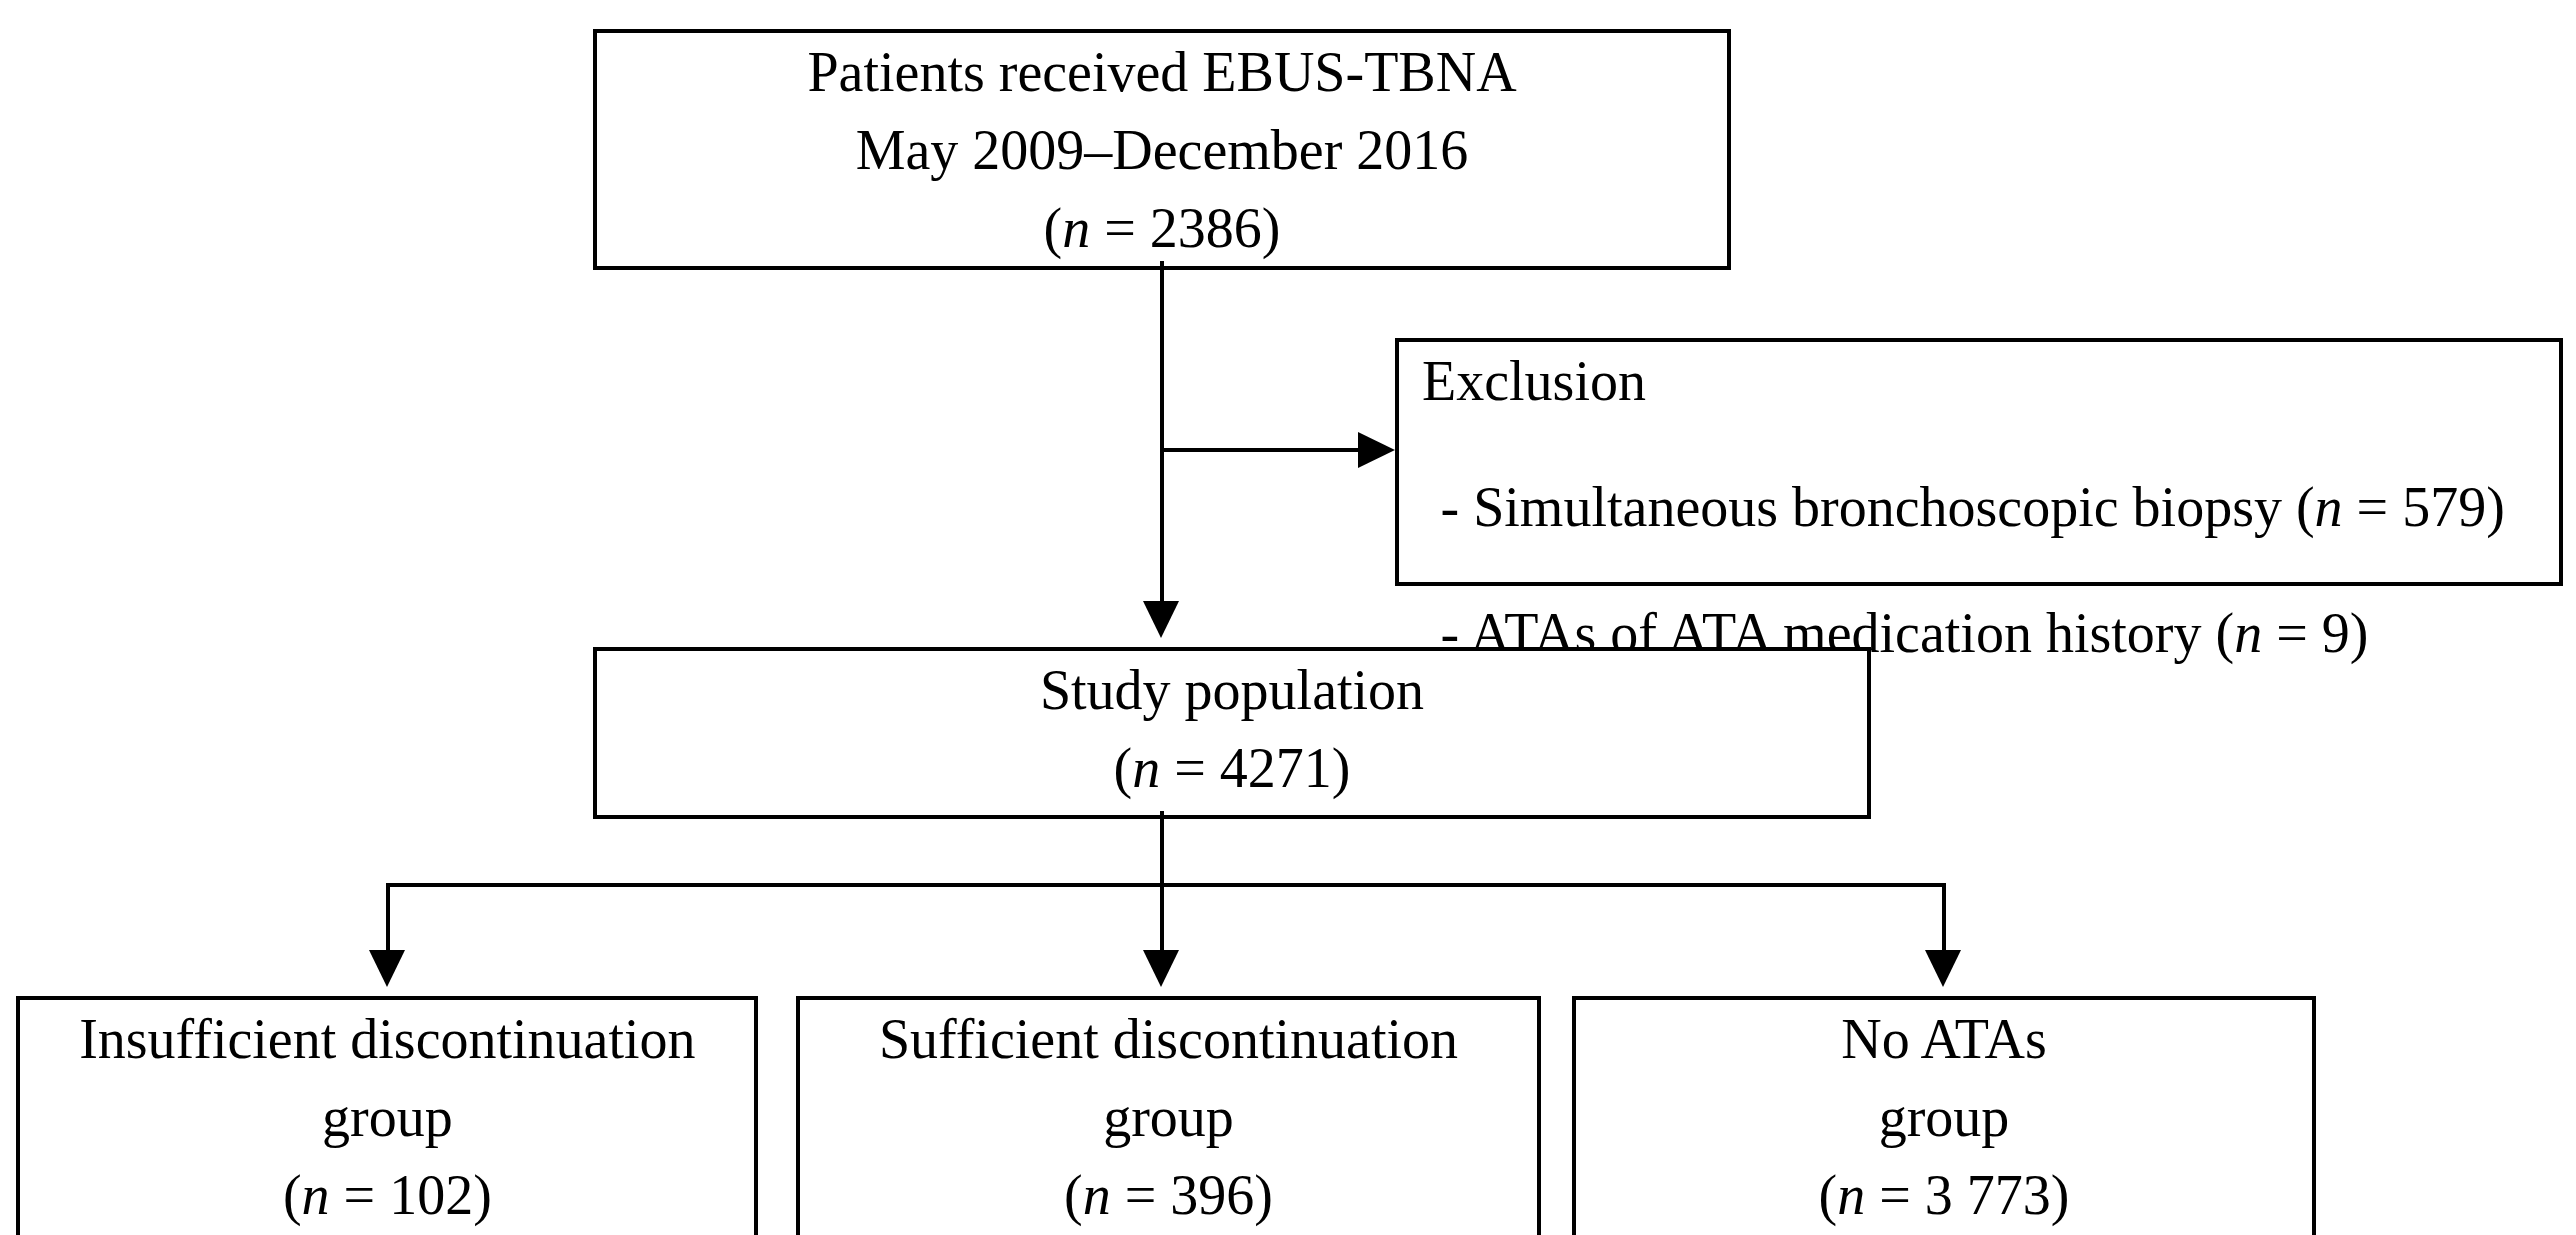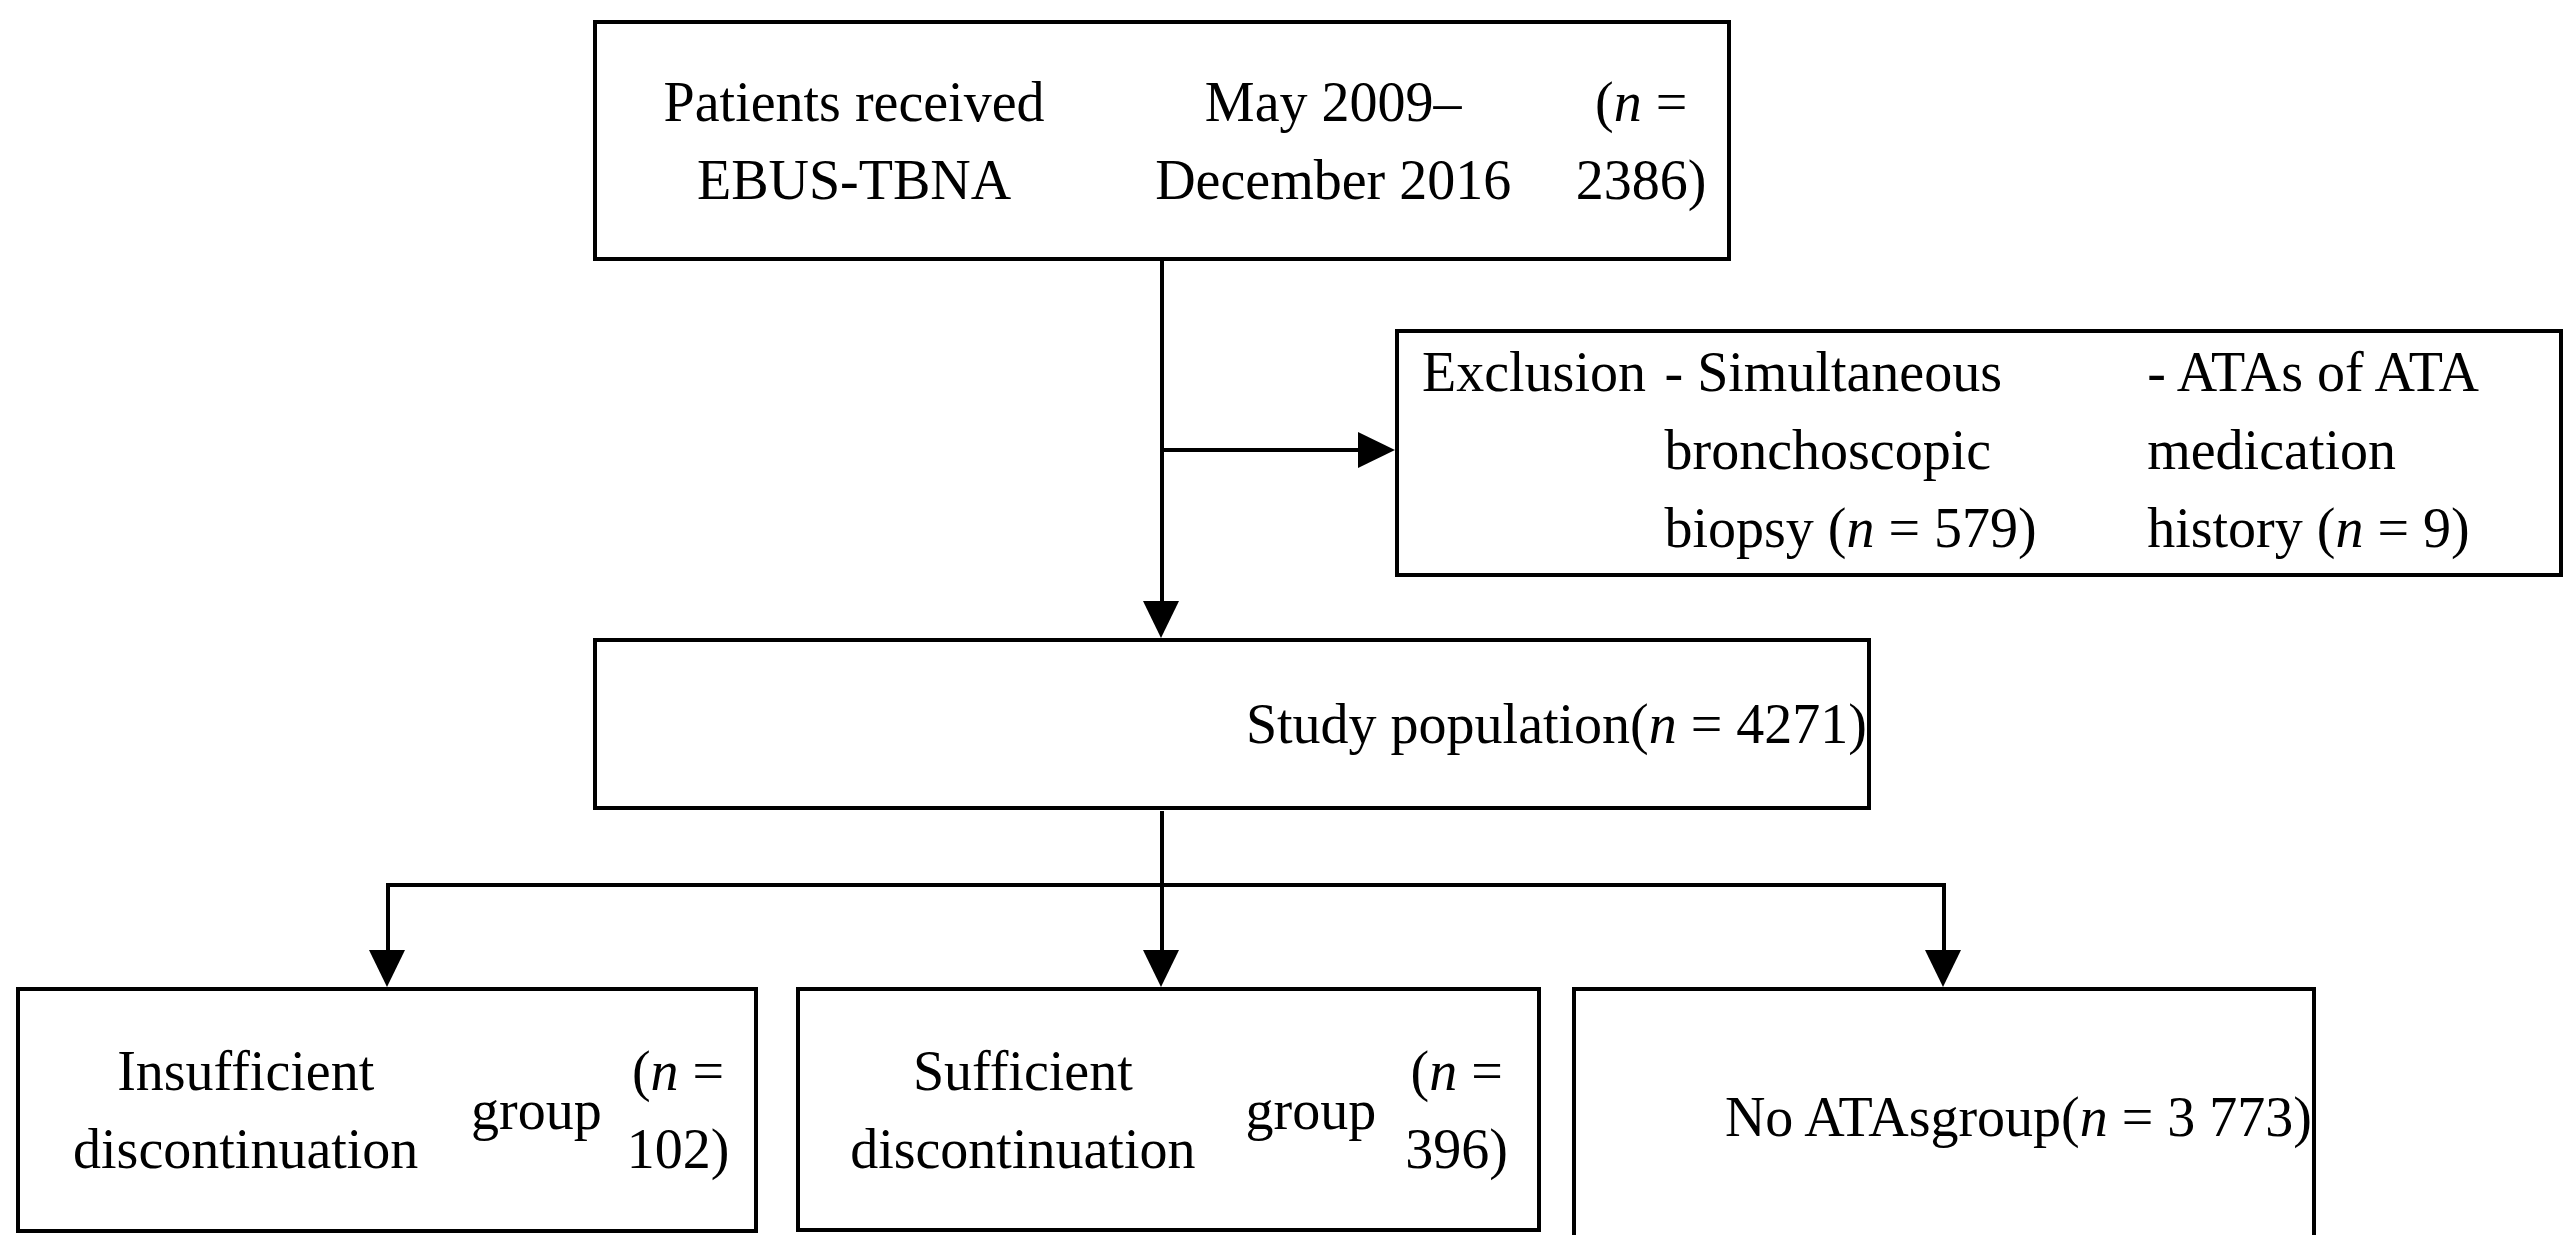--- a/index.html
+++ b/index.html
@@ -21,22 +21,23 @@
     font-size:56px;
     line-height:78px;
     overflow:hidden;
   }
   .box{
     position:absolute;
     box-sizing:border-box;
     border:4.3px solid var(--ink);
     background:var(--paper);
     display:flex;
-    flex-direction:row;
-    justify-content:flex-end;
+    flex-direction:column;
+    justify-content:flex-start;
+    margin-top:9px;
   }
   .box.center{
     align-items:center;
     text-align:center;
   }
   .box.leftalign{
     align-items:flex-start;
     text-align:left;
     padding-left:23px;
     padding-right:7.1px;
@@ -78,21 +79,21 @@
     <div>May 2009–December 2016</div>
     <div><span>(</span><span class="it">n</span><span> = 2386)</span></div>
   </div>
 
   <div class="vline" style="left:1160px;top:261px;width:3.6px;height:341px;"></div>
   <div class="arrow-down" style="left:1143px;top:601px;"></div>
 
   <div class="hline" style="left:1160px;top:448px;width:202px;height:3.6px;"></div>
   <div class="arrow-right" style="left:1358px;top:432px;"></div>
 
-  <div class="box leftalign" style="left:1395px;top:329px;width:1168px;height:248px;">
+  <div class="box leftalign" style="left:1395px;top:329px;width:1168px;height:248px;gap:48px;">
     <div>Exclusion</div>
     <div class="indent"><span>- Simultaneous bronchoscopic biopsy (</span><span class="it">n</span><span> = 579)</span></div>
     <div class="indent"><span>- ATAs of ATA medication history (</span><span class="it">n</span><span> = 9)</span></div>
   </div>
 
   <div class="box center" style="left:593px;top:638px;width:1278px;height:172px;">
     <div>Study population</div>
     <div><span>(</span><span class="it">n</span><span> = 4271)</span></div>
   </div>
 

